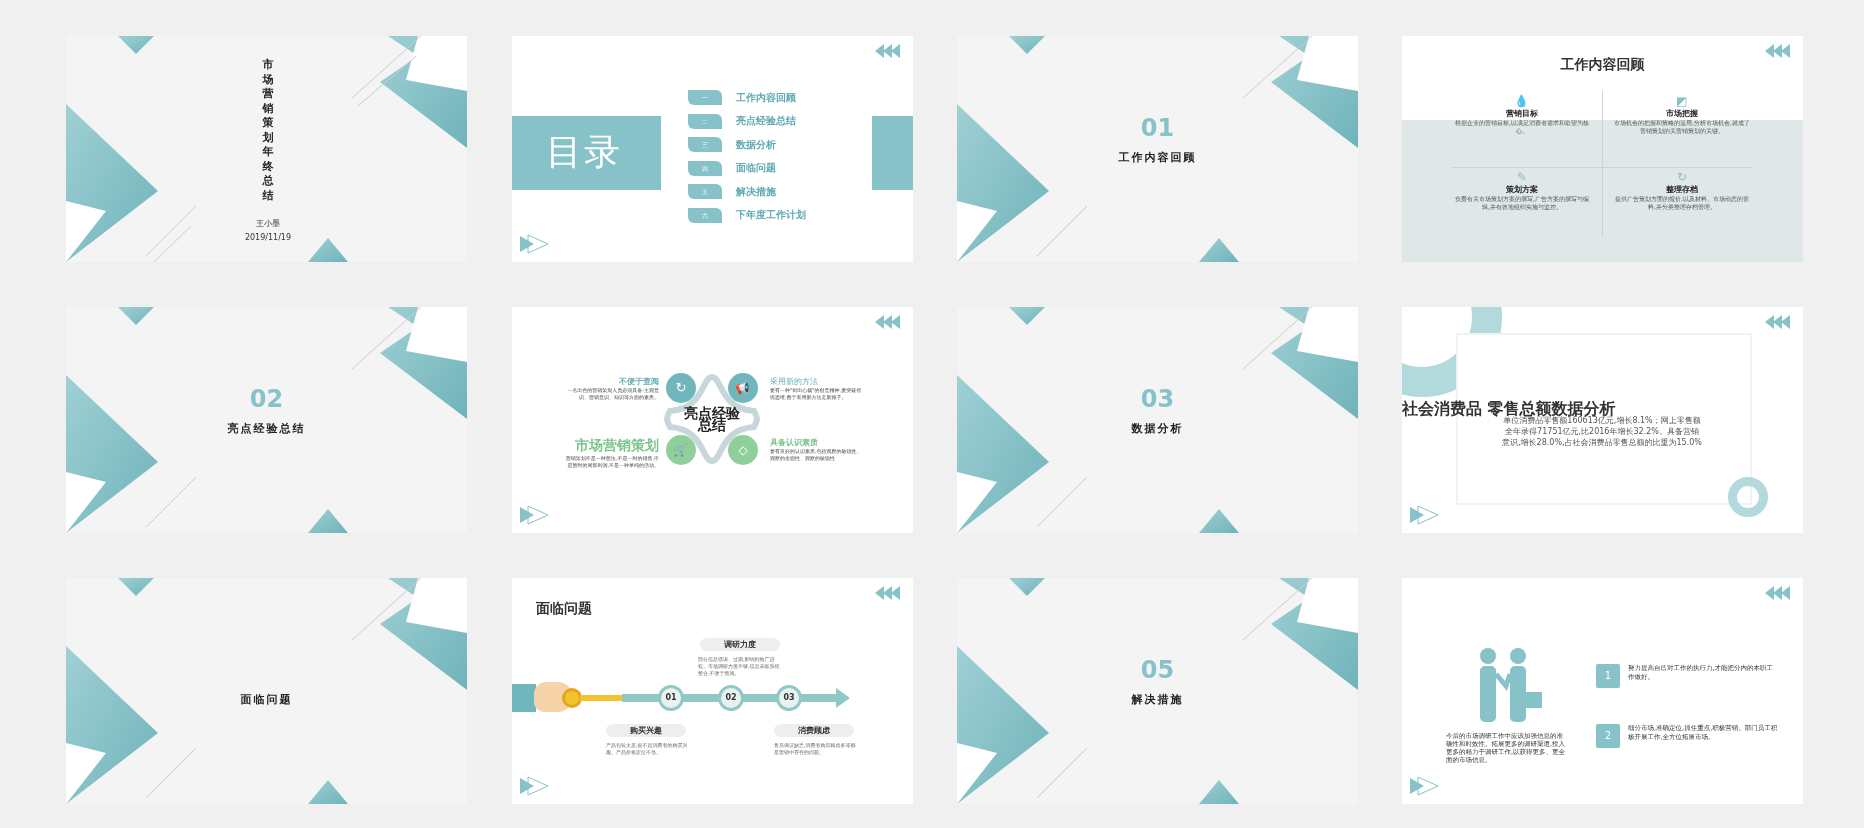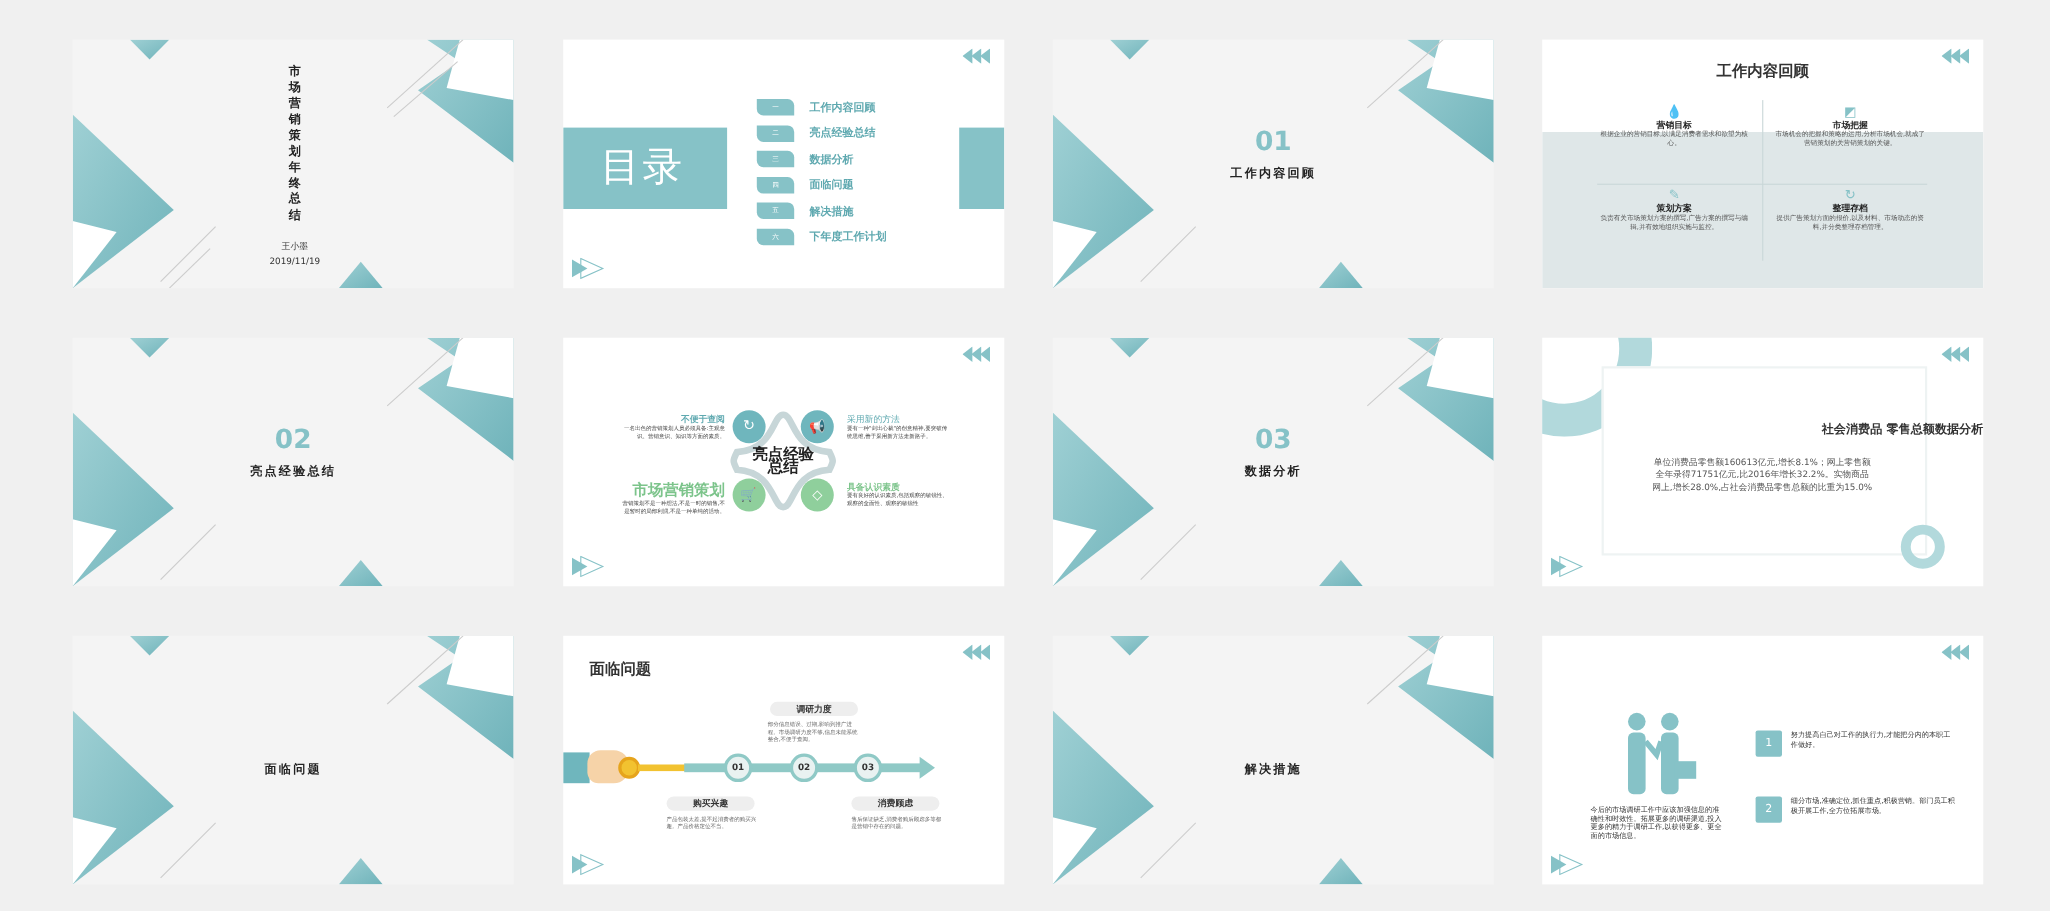--- a/index.html
+++ b/index.html
@@ -228,22 +228,22 @@
 
 <div class="slide" style="left:1402px;top:307px">
   <svg class="rew" viewBox="0 0 28 14">
       <polygon points="0,7 9,0 9,14" fill="#86c2c7"></polygon>
       <polygon points="8,7 17,0 17,14" fill="#86c2c7"></polygon>
       <polygon points="16,7 25,0 25,14" fill="#86c2c7"></polygon>
     </svg>
   <div class="abs" style="left:-60px;top:-70px;width:160px;height:160px;border-radius:50%;border:30px solid #b2d9dc;clip-path:inset(0 0 0 0)"></div>
   <div class="abs" style="left:54px;top:26px;width:296px;height:172px;border:2px solid #eef3f3;background:#fff"></div>
   <div class="abs" style="left:326px;top:170px;width:40px;height:40px;border-radius:50%;border:9px solid #b2d9dc"></div>
-  <div class="abs" style="left:0;right:0;top:76px;text-align:right;font-size:11px;font-weight:bold;color:#333">社会消费品 零售总额数据分析</div>
-  <div class="abs" style="left:100px;width:200px;top:108px;text-align:center;font-size:8px;line-height:11px;color:#555">单位消费品零售额160613亿元,增长8.1%；网上零售额全年录得71751亿元,比2016年增长32.2%。实物商品网上,增长28.0%,占社会消费品零售总额的比重为15.0%</div>
+  <div class="abs" style="left:0;right:0;top:92px;text-align:left;font-size:16px;font-weight:bold;color:#333">社会消费品 零售总额数据分析</div>
+  <div class="abs" style="left:100px;width:200px;top:108px;text-align:center;font-size:8px;line-height:11px;color:#555">单位消费品零售额160613亿元,增长8.1%；网上零售额全年录得71751亿元,比2016年增长32.2%。具备营销意识,增长28.0%,占社会消费品零售总额的比重为15.0%</div>
   <svg class="ffw" viewBox="0 0 30 20">
       <polygon points="0,2 14,10 0,18" fill="#86c2c7"></polygon>
       <polygon points="8,1 28,10 8,19" fill="none" stroke="#86c2c7" stroke-width="1"></polygon>
     </svg>
 </div>
 
 <div class="slide gray" style="left:66px;top:578px">
   <svg class="abs" width="401" height="226" style="left:0;top:0">
     <defs>
         <linearGradient id="g9" x1="0" y1="0" x2="1" y2="1">
@@ -301,20 +301,21 @@
       </defs>
     <polygon points="52,0 88,0 70,18" fill="url(#g11)"></polygon>
     <polygon points="0,68 92,155 0,226" fill="url(#g11)"></polygon>
     <polygon points="0,165 40,175 0,226" fill="#fff"></polygon>
     <polygon points="322,0 401,0 401,112 314,46 352,20" fill="url(#g11)"></polygon>
     <polygon points="352,0 401,0 401,55 340,44" fill="#fff"></polygon>
     <polygon points="262,202 282,226 242,226" fill="url(#g11)"></polygon>
     <line x1="286" y1="62" x2="355" y2="0" stroke="#ccc"></line>
     <line x1="80" y1="220" x2="130" y2="170" stroke="#ccc"></line>
   </svg>
+  <div class="sec-num">05</div>
   <div class="sec-title">解决措施</div>
 </div>
 
 <div class="slide" style="left:1402px;top:578px">
   <svg class="rew" viewBox="0 0 28 14">
       <polygon points="0,7 9,0 9,14" fill="#86c2c7"></polygon>
       <polygon points="8,7 17,0 17,14" fill="#86c2c7"></polygon>
       <polygon points="16,7 25,0 25,14" fill="#86c2c7"></polygon>
     </svg>
   <svg class="abs" width="80" height="80" style="left:64px;top:66px" viewBox="0 0 80 80">

